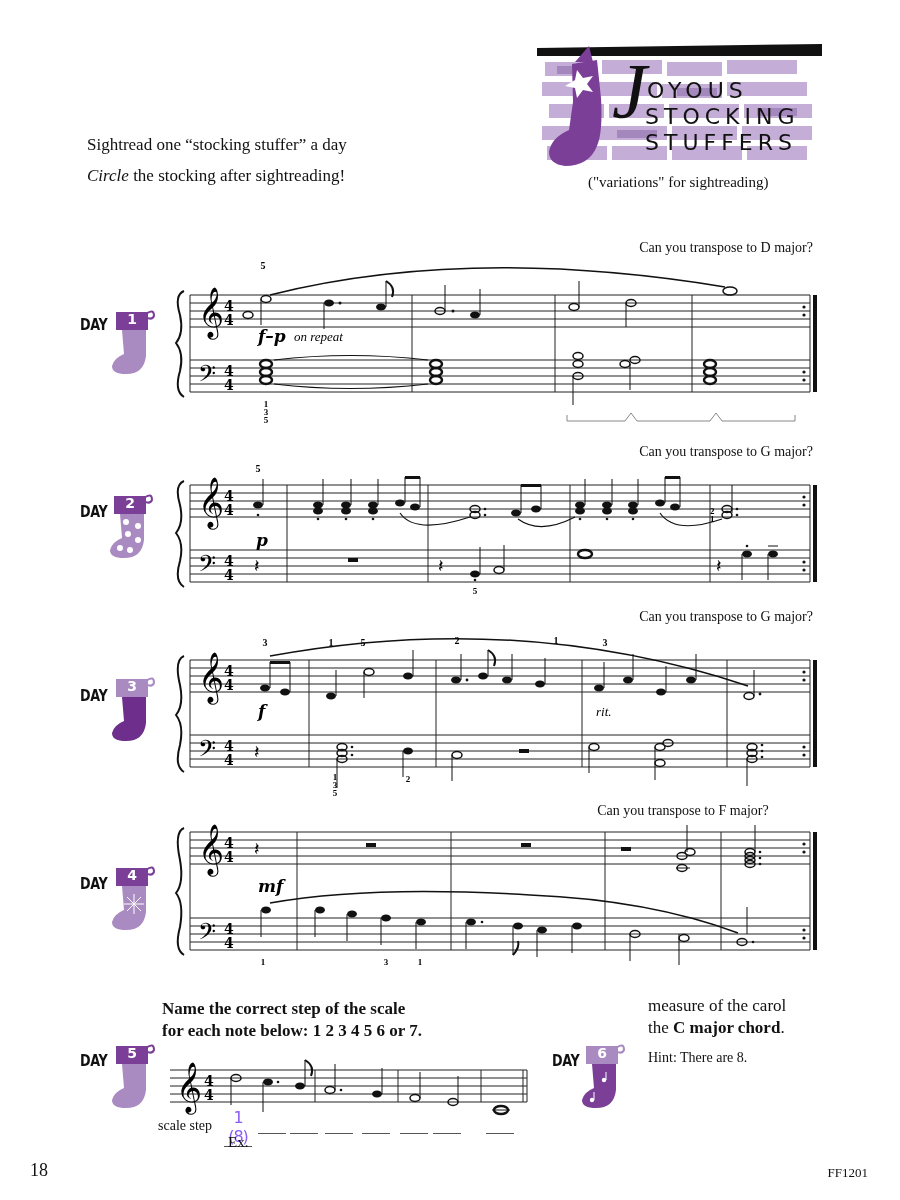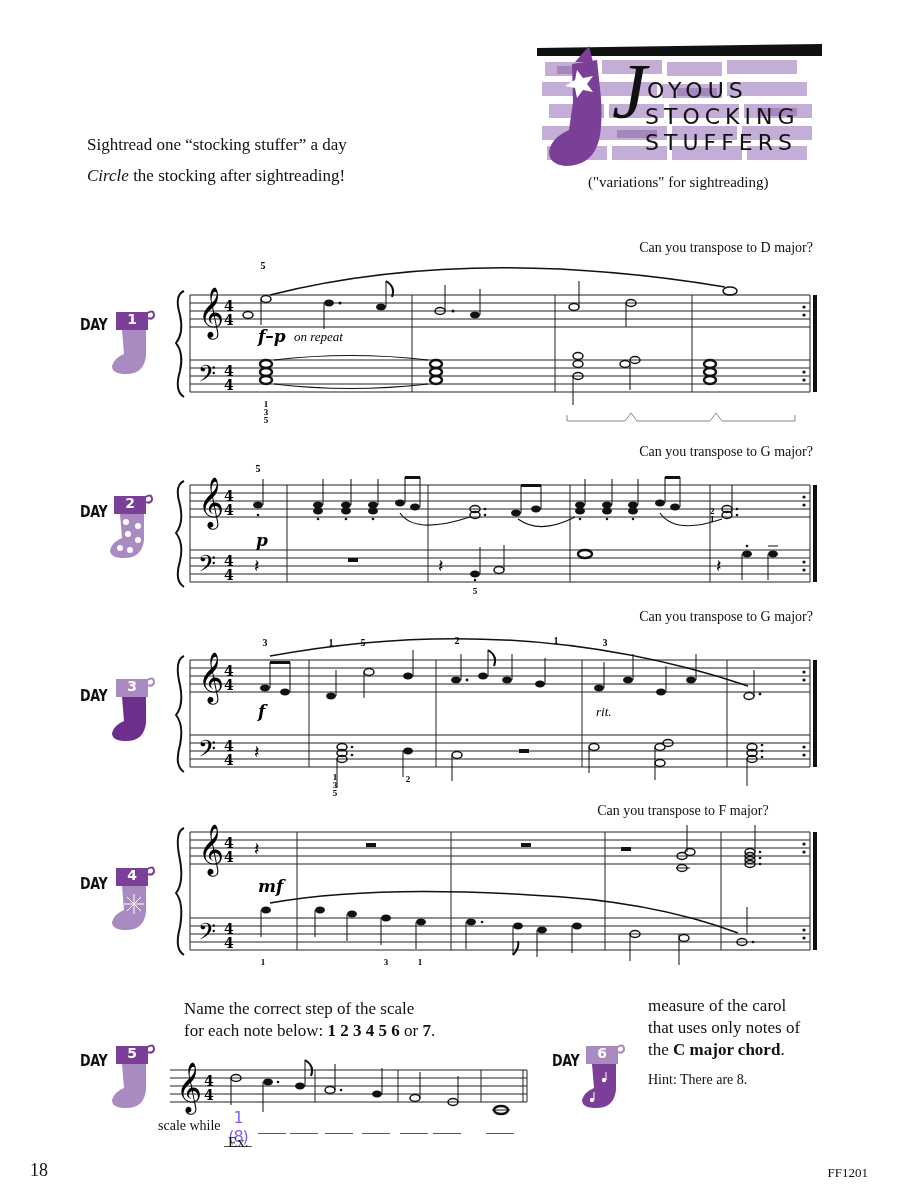--- a/index.html
+++ b/index.html
@@ -575,21 +575,21 @@
     <circle cx="583" cy="127" r="1.3" fill="#111"></circle>
     <path d="M100,88 Q200,70 360,80 Q480,85 568,118" fill="none" stroke="#111" stroke-width="1.5"></path>
     <g font-size="9" font-weight="bold" text-anchor="middle">
         <text x="93" y="150">1</text>
         <text x="216" y="150">3</text>
         <text x="250" y="150">1</text>
       </g>
   </svg>
 </div>
 
-<div class="abs dir" style="left:184px;top:998px;width:370px;">
+<div class="abs dir" style="left:162px;top:998px;width:370px;font-weight:bold;">
   <div>Name the correct step of the scale</div>
   <div><span>for each note below: </span><b>1 2 3 4 5 6</b><span> or </span><b>7</b><span>.</span></div>
 </div>
 <div class="abs day" style="left:80px;top:1052px;">DAY</div>
 <div class="abs stock-wrap" style="left:108px;top:1042px;">
   <svg width="48" height="70" viewBox="0 0 48 70">
     <path d="M8,4 L40,4 L40,22 L8,22Z" fill="#7b3f98"></path>
     <path d="M38,6 Q46,0 46,8 Q44,12 40,10" fill="none" stroke="#7b3f98" stroke-width="2"></path>
     <path d="M14,22 L38,22 L38,48 Q36,66 18,66 Q4,66 4,58 Q6,50 16,46Z" fill="#a98bc2"></path>
   </svg>
@@ -628,21 +628,21 @@
     <ellipse cx="207" cy="44" rx="5" ry="3.5" fill="#111"></ellipse>
       <line x1="212" y1="44" x2="212" y2="18" stroke="#111"></line>
     <ellipse cx="245" cy="48" rx="5" ry="3.5" fill="none" stroke="#111" stroke-width="1.5"></ellipse>
       <line x1="250" y1="48" x2="250" y2="22" stroke="#111"></line>
     <ellipse cx="283" cy="52" rx="5" ry="3.5" fill="none" stroke="#111" stroke-width="1.5"></ellipse>
       <line x1="288" y1="52" x2="288" y2="26" stroke="#111"></line>
     <ellipse cx="331" cy="60" rx="7" ry="4" fill="none" stroke="#111" stroke-width="2.5"></ellipse>
       <line x1="322" y1="60" x2="340" y2="60" stroke="#111"></line>
   </svg>
 </div>
-<div class="abs scale-label" style="left:158px;top:1118px;">scale while</div>
+<div class="abs scale-label" style="left:158px;top:1118px;">scale step</div>
 <div class="abs" style="left:224px;top:1108px;font-family:'DejaVu Sans',sans-serif;font-size:16px;color:#8b5cf6;letter-spacing:-1px;border-bottom:1px solid #555;width:28px;text-align:center;">1 (8)</div>
 <div class="abs ex" style="left:228px;top:1134px;">Ex.</div>
 <div class="abs" style="left:258px;top:1133px;">
   <span style="position:absolute;left:0;width:28px;border-bottom:1px solid #555;"></span>
   <span style="position:absolute;left:32px;width:28px;border-bottom:1px solid #555;"></span>
   <span style="position:absolute;left:67px;width:28px;border-bottom:1px solid #555;"></span>
   <span style="position:absolute;left:104px;width:28px;border-bottom:1px solid #555;"></span>
   <span style="position:absolute;left:142px;width:28px;border-bottom:1px solid #555;"></span>
   <span style="position:absolute;left:175px;width:28px;border-bottom:1px solid #555;"></span>
   <span style="position:absolute;left:228px;width:28px;border-bottom:1px solid #555;"></span>
@@ -658,19 +658,18 @@
         <circle cx="26" cy="38" r="2.2"></circle>
         <line x1="28" y1="38" x2="28" y2="30" stroke="#fff"></line>
         <circle cx="14" cy="58" r="2.2"></circle>
         <line x1="16" y1="58" x2="16" y2="50" stroke="#fff"></line>
       </g>
   </svg>
   <div class="stock-num">6</div>
 </div>
 <div class="abs dir" style="left:648px;top:995px;width:220px;">
   <div>measure of the carol</div>
-  <div>that uses only notes of</div>
   <div><span>the </span><b>C major chord</b><span>.</span></div>
   <div class="hint" style="margin-top:8px;">Hint: There are 8.</div>
 </div>
 
 <div class="abs pagenum">18</div>
 <div class="abs code">FF1201</div>
 
 </body></html>

